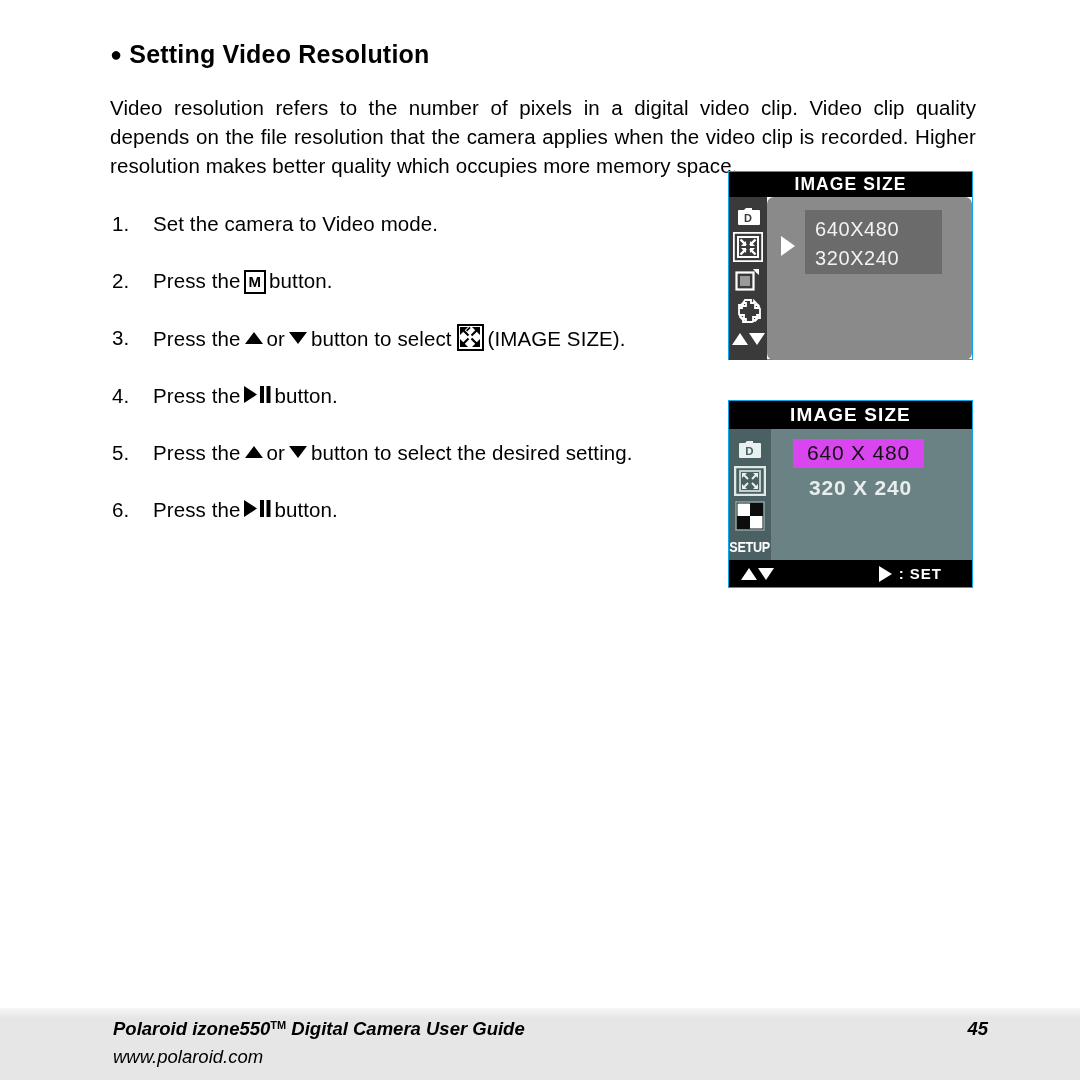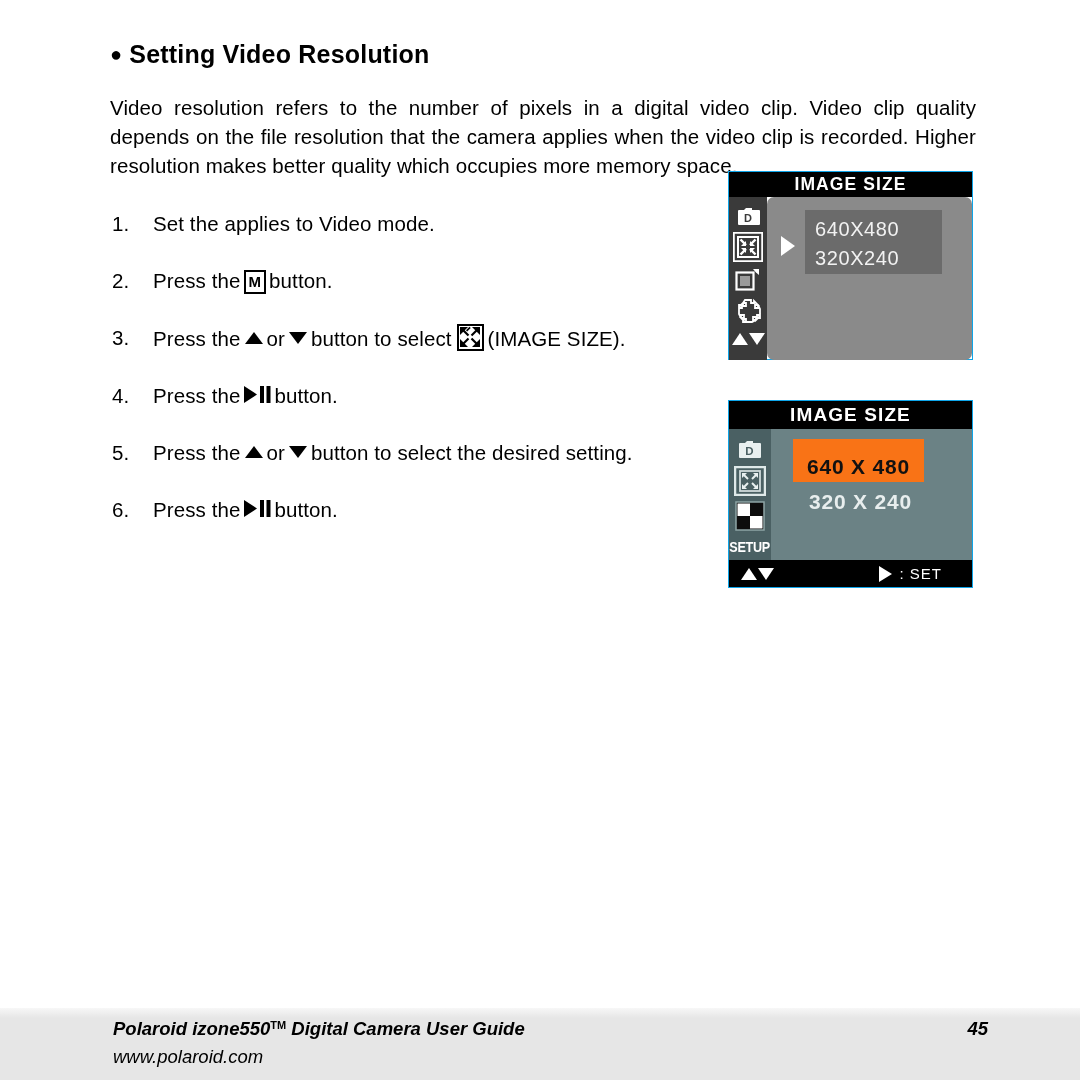--- a/index.html
+++ b/index.html
@@ -159,26 +159,26 @@
   .rail-updown { margin-top: 2px; line-height: 0; }
 
   
   #lcd2 { left: 728px; top: 400px; width: 245px; height: 188px; }
   #lcd2 .lcd-title { height: 28px; font-size: 19px; }
   #lcd2 .lcd-body { height: 131px; }
   #lcd2 .lcd-rail { width: 42px; background: #4a6063; padding-top: 8px; }
   #lcd2 .lcd-main { background: #6b8285; padding: 10px 0 0 22px; }
   #lcd2 .opt-sel {
     display: inline-block;
-    background: #f97316;
+    background: #d946ef;
     color: #111;
     font-size: 21px;
-    font-weight: bold;
+    font-weight: normal;
     letter-spacing: 0.8px;
-    padding: 16px 14px 3px 14px;
+    padding: 2px 14px 3px 14px;
   }
   #lcd2 .opt-unsel {
     display: block;
     color: #e8eeee;
     font-size: 21px;
     font-weight: bold;
     letter-spacing: 0.8px;
     padding: 8px 0 0 16px;
   }
   #lcd2 .setup-label {
@@ -194,21 +194,21 @@
     height: 27px;
     background: #000;
     display: flex;
     align-items: center;
     color: #fff;
   }
   #lcd2 .foot-left { margin-left: 12px; line-height: 0; }
   #lcd2 .foot-right {
     margin-left: auto; margin-right: 30px;
     display: flex; align-items: center;
-    font-size: 15px; font-weight: normal; letter-spacing: 1px;
+    font-size: 15px; font-weight: bold; letter-spacing: 1px;
   }
   #lcd2 .foot-right .tri {
     width: 0; height: 0;
     border-top: 8px solid transparent;
     border-bottom: 8px solid transparent;
     border-left: 13px solid #fff;
     margin-right: 7px;
   }
 
   .ud-pair { display: flex; align-items: center; gap: 1px; }
@@ -267,21 +267,21 @@
   <div class="heading">
     <span class="bullet">●</span><span>Setting Video Resolution</span>
   </div>
 
   <p class="intro">Video resolution refers to the number of pixels in a digital video clip. Video clip quality depends on the file resolution that the camera applies when the video clip is recorded. Higher resolution makes better quality which occupies more memory space.</p>
 
   <div class="steps">
 
     <div class="step">
       <span class="num">1.</span>
-      <span class="txt">Set the applies to Video mode.</span>
+      <span class="txt">Set the camera to Video mode.</span>
     </div>
 
     <div class="step">
       <span class="num">2.</span>
       <span class="txt"><span>Press the</span><span class="ico-m">M</span><span>button.</span></span>
     </div>
 
     <div class="step">
       <span class="num">3.</span>
       <span class="txt"><span>Press the</span><span class="ico-tri-up"></span><span>or</span><span class="ico-tri-dn"></span><span>button to select</span><span class="ico-imgsize"><svg width="22" height="22" viewBox="0 0 22 22">

